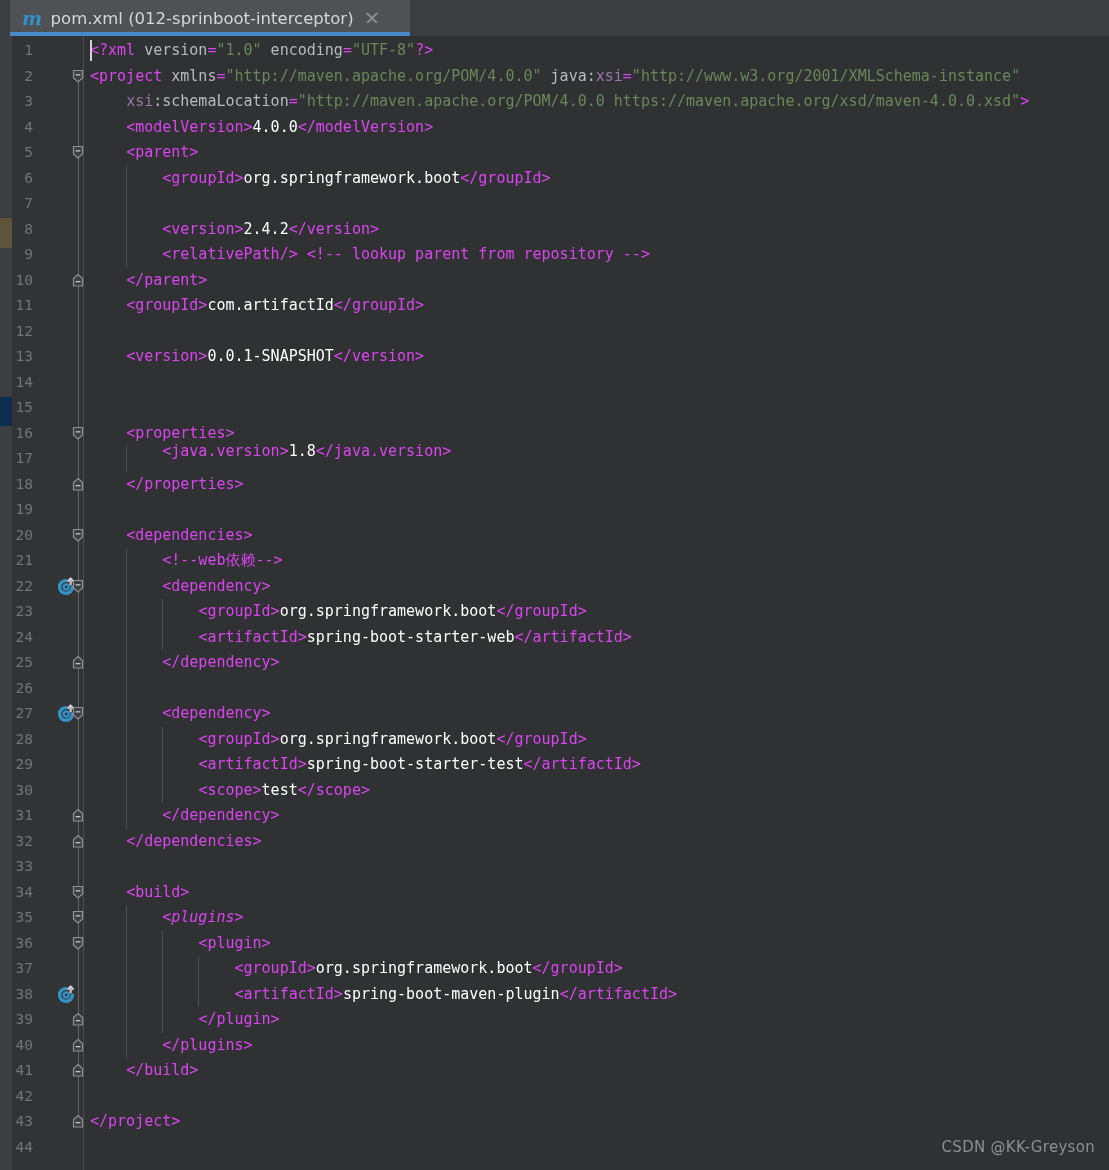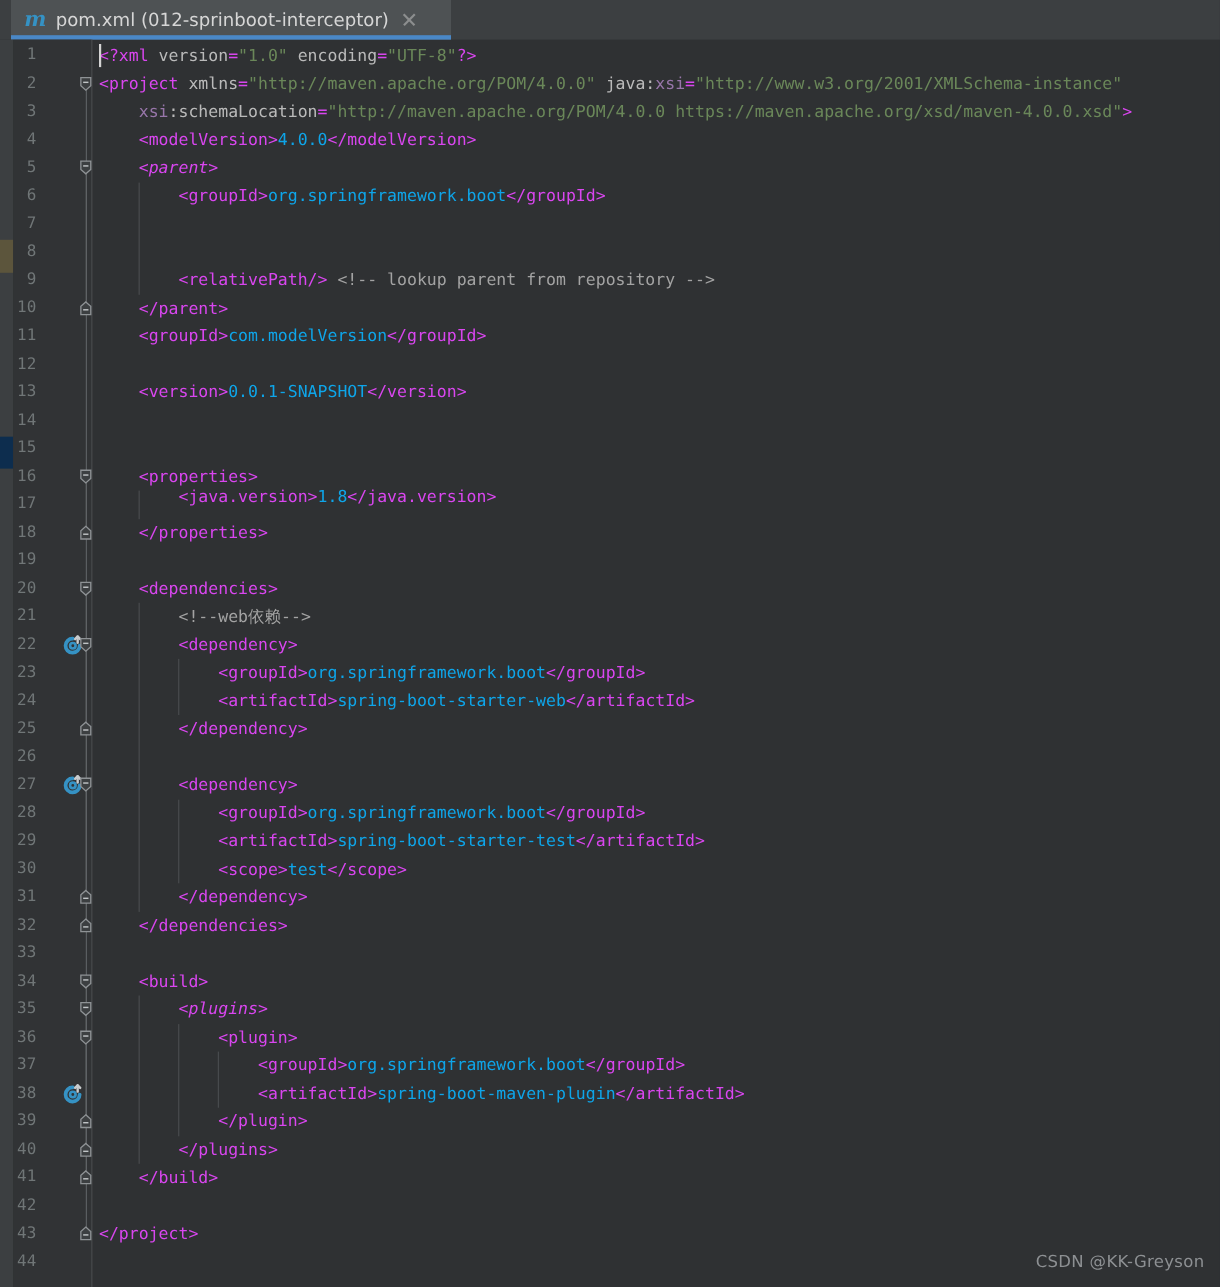--- a/index.html
+++ b/index.html
@@ -169,22 +169,22 @@
     white-space: pre;
     font-family: "DejaVu Sans Mono", monospace;
     font-size: 15px;
     color: #a9b7c6;
   }
   
   .tag    { color: #d946ef; }   
   .attr   { color: #bababa; }   
   .ns     { color: #9876aa; }   
   .val    { color: #6a8759; }   
-  .txt    { color: #0ea5e9; text-align: center; }   
-  .cmt    { color: #a3a3a3; }
+  .txt    { color: #ffffff; text-align: center; }   
+  .cmt    { color: #d946ef; }
 
   
   .indent-guide {
     position: absolute;
     width: 1px;
     background: #4b4e50;
   }
 
   
   #caret {
@@ -382,25 +382,26 @@
       <div class="indent-guide" style="left: 42.08px; top: 512px; height: 280.5px;"></div>
       <div class="indent-guide" style="left: 42.08px; top: 869px; height: 153px;"></div>
       <div class="indent-guide" style="left: 78.16px; top: 563px; height: 51px;"></div>
       <div class="indent-guide" style="left: 78.16px; top: 690.5px; height: 76.5px;"></div>
       <div class="indent-guide" style="left: 78.16px; top: 894.5px; height: 102px;"></div>
       <div class="indent-guide" style="left: 114.24px; top: 920px; height: 51px;"></div>
       <div class="code-line" style="top: 2px;"><span class="tag">&lt;?xml </span><span class="attr">version</span><span class="tag">=</span><span class="val">"1.0"</span><span class="attr"> encoding</span><span class="tag">=</span><span class="val">"UTF-8"</span><span class="tag">?&gt;</span></div>
       <div class="code-line" style="top: 27.5px;"><span class="tag">&lt;project </span><span class="attr">xmlns</span><span class="tag">=</span><span class="val">"http://maven.apache.org/POM/4.0.0"</span><span class="attr"> java:</span><span class="ns">xsi</span><span class="tag">=</span><span class="val">"http://www.w3.org/2001/XMLSchema-instance"</span></div>
       <div class="code-line" style="top: 53px;">    <span class="ns">xsi</span><span class="attr">:schemaLocation</span><span class="tag">=</span><span class="val">"http://maven.apache.org/POM/4.0.0 https://maven.apache.org/xsd/maven-4.0.0.xsd"</span><span class="tag">&gt;</span></div>
       <div class="code-line" style="top: 78.5px;">    <span class="tag">&lt;modelVersion&gt;</span><span class="txt">4.0.0</span><span class="tag">&lt;/modelVersion&gt;</span></div>
-      <div class="code-line" style="top: 104px; font-style: italic;">    <span class="tag">&lt;parent&gt;</span></div>
+      <div class="code-line" style="top: 104px;">    <span class="tag">&lt;parent&gt;</span></div>
       <div class="code-line" style="top: 129.5px;">        <span class="tag">&lt;groupId&gt;</span><span class="txt">org.springframework.boot</span><span class="tag">&lt;/groupId&gt;</span></div>
+      <div class="code-line" style="top: 180.5px;">        <span class="tag">&lt;version&gt;</span><span class="txt">2.4.2</span><span class="tag">&lt;/version&gt;</span></div>
       <div class="code-line" style="top: 206px;">        <span class="tag">&lt;relativePath/&gt;</span><span class="cmt"> &lt;!-- lookup parent from repository --&gt;</span></div>
       <div class="code-line" style="top: 231.5px;">    <span class="tag">&lt;/parent&gt;</span></div>
-      <div class="code-line" style="top: 257px;">    <span class="tag">&lt;groupId&gt;</span><span class="txt">com.modelVersion</span><span class="tag">&lt;/groupId&gt;</span></div>
+      <div class="code-line" style="top: 257px;">    <span class="tag">&lt;groupId&gt;</span><span class="txt">com.artifactId</span><span class="tag">&lt;/groupId&gt;</span></div>
       <div class="code-line" style="top: 308px;">    <span class="tag">&lt;version&gt;</span><span class="txt">0.0.1-SNAPSHOT</span><span class="tag">&lt;/version&gt;</span></div>
       <div class="code-line" style="top: 333.5px;"></div>
       <div class="code-line" style="top: 359px;"></div>
       <div class="code-line" style="top: 384.5px;">    <span class="tag">&lt;properties&gt;</span></div>
       <div class="code-line" style="top: 388px; margin-top: 15px;">        <span class="tag">&lt;java.version&gt;</span><span class="txt">1.8</span><span class="tag">&lt;/java.version&gt;</span></div>
       <div class="code-line" style="top: 435.5px;">    <span class="tag">&lt;/properties&gt;</span></div>
       <div class="code-line" style="top: 461px;"></div>
       <div class="code-line" style="top: 486.5px;">    <span class="tag">&lt;dependencies&gt;</span></div>
       <div class="code-line" style="top: 512px;">        <span class="cmt">&lt;!--web依赖--&gt;</span></div>
       <div class="code-line" style="top: 537.5px;">        <span class="tag">&lt;dependency&gt;</span></div>

